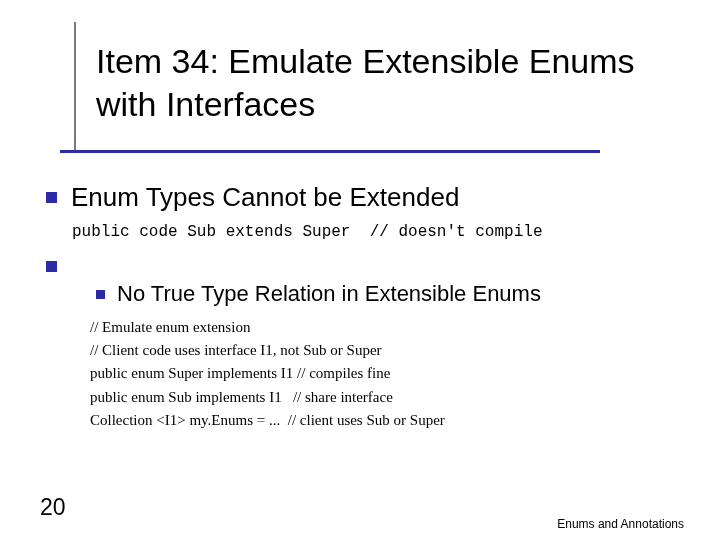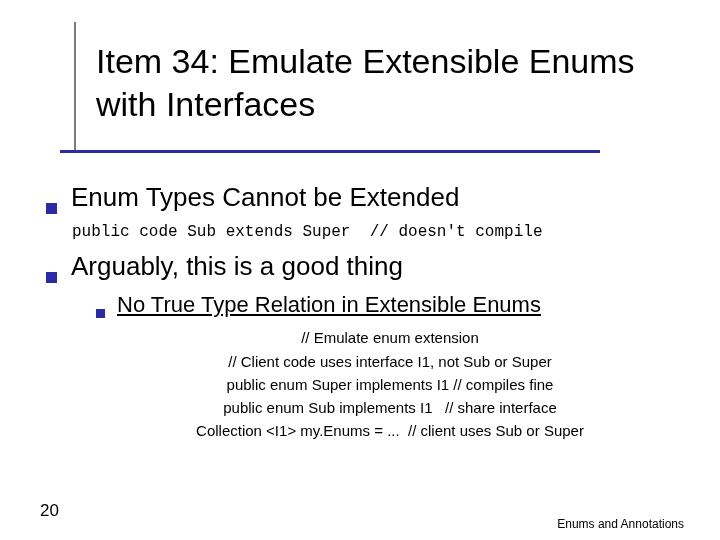--- a/index.html
+++ b/index.html
@@ -47,21 +47,21 @@
     background: #2b2ba8;
   }
   .body {
     position: absolute;
     left: 46px;
     top: 175px;
     right: 30px;
   }
   .pt {
     display: flex;
-    align-items: flex-end;
+    align-items: flex-start;
     margin-top: 6px;
   }
   .bullet-sq {
     width: 11px;
     height: 11px;
     background: #2b2ba8;
     flex: 0 0 auto;
     margin-top: 11px;
     margin-right: 14px;
   }
@@ -72,49 +72,47 @@
     margin-right: 12px;
   }
   .lvl1 {
     font-size: 26px;
     line-height: 1.25;
   }
   .lvl2-wrap {
     margin-left: 50px;
     margin-top: 8px;
     margin-bottom: 4px;
-    text-decoration: underline;
   }
   .lvl2 {
     font-size: 22px;
     line-height: 1.25;
   }
   .code {
     font-family: "Courier New", Courier, monospace;
     font-size: 16px;
     line-height: 1.55;
     white-space: pre;
     margin-left: 26px;
     margin-top: 6px;
     margin-bottom: 6px;
   }
   .code2 {
-    font-family: Liberation Sans, sans-serif;
+    font-family: Liberation Serif, serif;
     font-size: 15px;
     line-height: 1.55;
     white-space: pre;
     margin-left: 44px;
     margin-top: 8px;
-    text-align: center;
   }
   .footer-num {
     position: absolute;
     left: 40px;
     bottom: 18px;
-    font-size: 17px;
+    font-size: 23px;
   }
   .footer-label {
     position: absolute;
     right: 36px;
     bottom: 8px;
     font-size: 12px;
   }
 </style>
 </head>
 <body>
@@ -131,21 +129,20 @@
   <div class="body">
 
     <div class="pt">
       <div class="bullet-sq"></div>
       <div class="lvl1">Enum Types Cannot be Extended</div>
     </div>
     <div class="code">public code Sub extends Super  // doesn't compile</div>
 
     <div class="pt">
       <div class="bullet-sq"></div>
-      <div class="lvl1">Arguably, this is a good thing</div>
     </div>
 
     <div class="lvl2-wrap">
       <div class="pt">
         <div class="bullet-sq sm"></div>
         <div class="lvl2">No True Type Relation in Extensible Enums</div>
       </div>
     </div>
 
     <div class="code2">// Emulate enum extension

